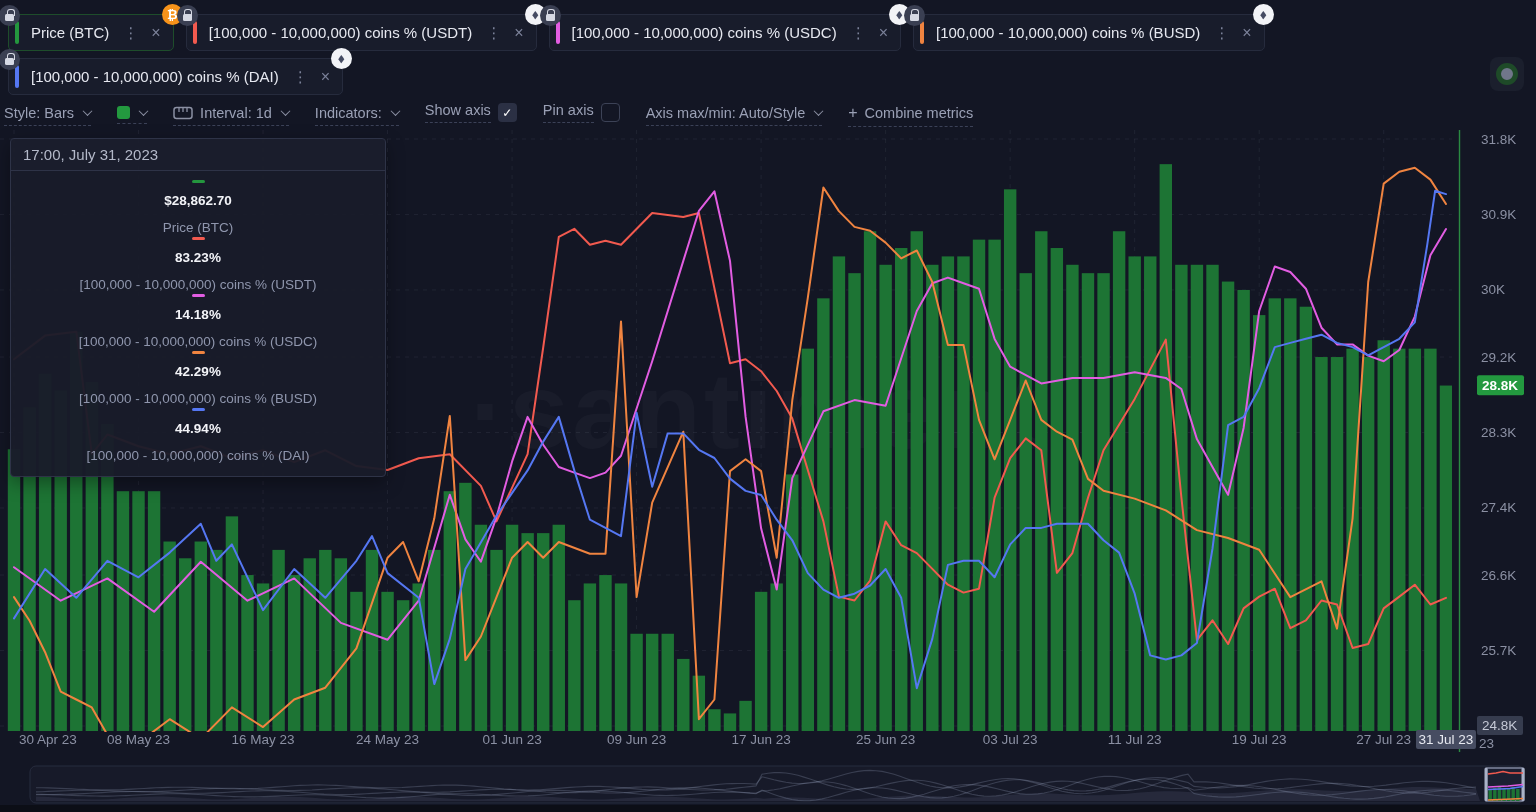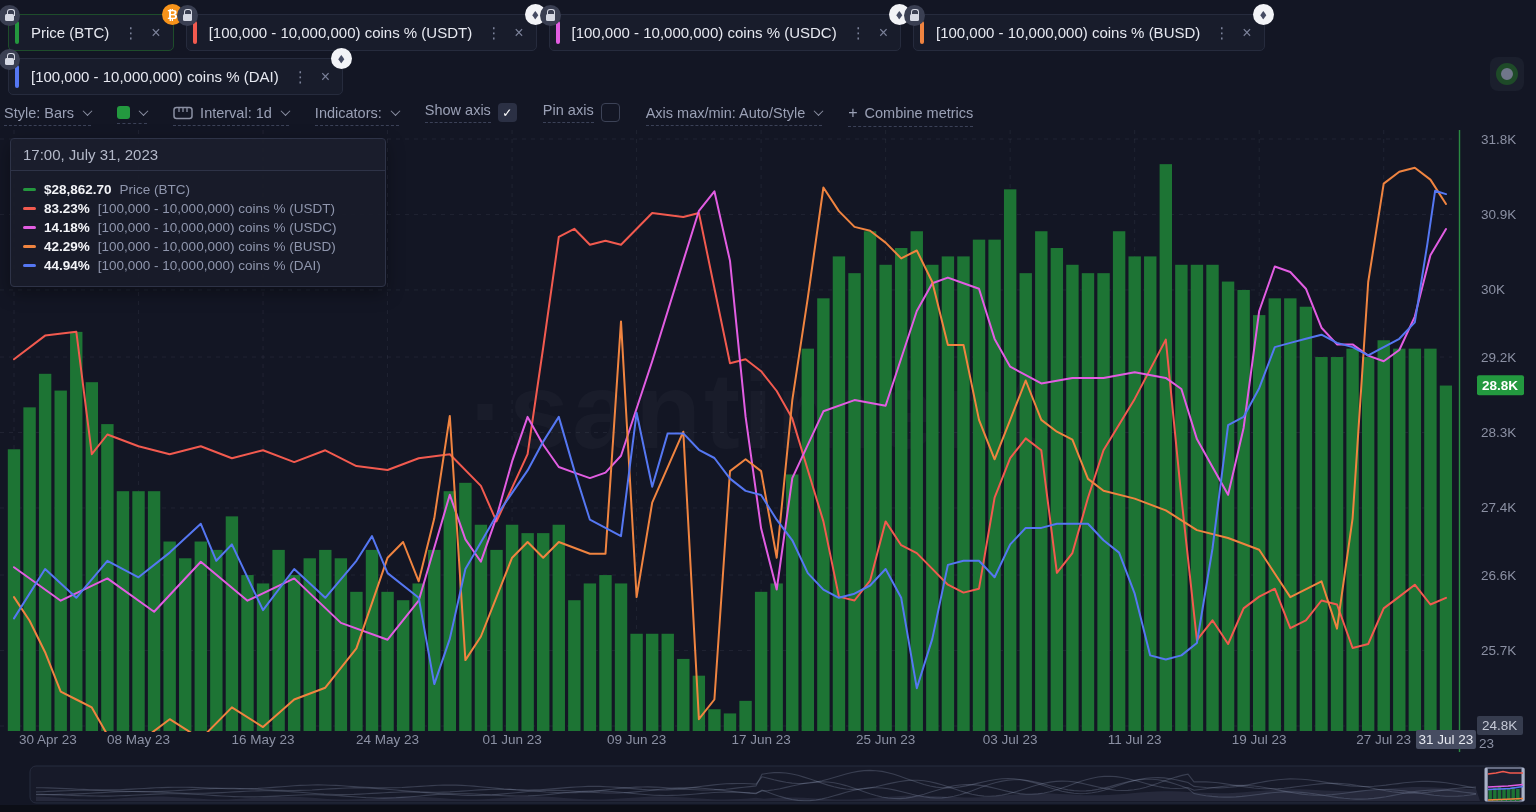--- a/index.html
+++ b/index.html
@@ -47,21 +47,21 @@
   .cb.off { border:1.5px solid #3c4256; background:transparent; }
   .plus { font-size:16px; color:#9aa0b5; }
 
   
   #tooltip { position:absolute; left:10px; top:138px; width:376px; z-index:5;
              background:rgba(25,28,42,0.96); border:1px solid #2e3347; border-radius:4px;
              box-shadow:0 6px 18px rgba(0,0,0,0.35); }
   #tooltip .tt-head { padding:7px 12px; background:#20243646; border-bottom:1px solid #2e3347;
                       color:#b4b9c9; font-size:15px; }
   #tooltip .tt-body { padding:9px 12px 11px; }
-  .tt-row { display:flex; align-items:center; gap:8px; font-size:13.5px; line-height:19px; }
+  .tt-row { display:flex; align-items:center; gap:8px; font-size:13.5px; line-height:19px;flex-direction:column; }
   .tt-dash { width:13px; height:3px; border-radius:2px; flex:0 0 auto; }
   .tt-val { color:#f2f3f7; font-weight:bold; }
   .tt-lbl { color:#8f96ad; white-space:nowrap; }
 
   
   #watermark { position:absolute; left:470px; top:348px; z-index:1; font-size:108px; font-weight:bold;
                color:rgba(255,255,255,0.028); letter-spacing:3px; pointer-events:none; }
 
   svg text { font-family:"Liberation Sans", sans-serif; }
   #chart-svg { position:absolute; left:0; top:0; z-index:2; }

